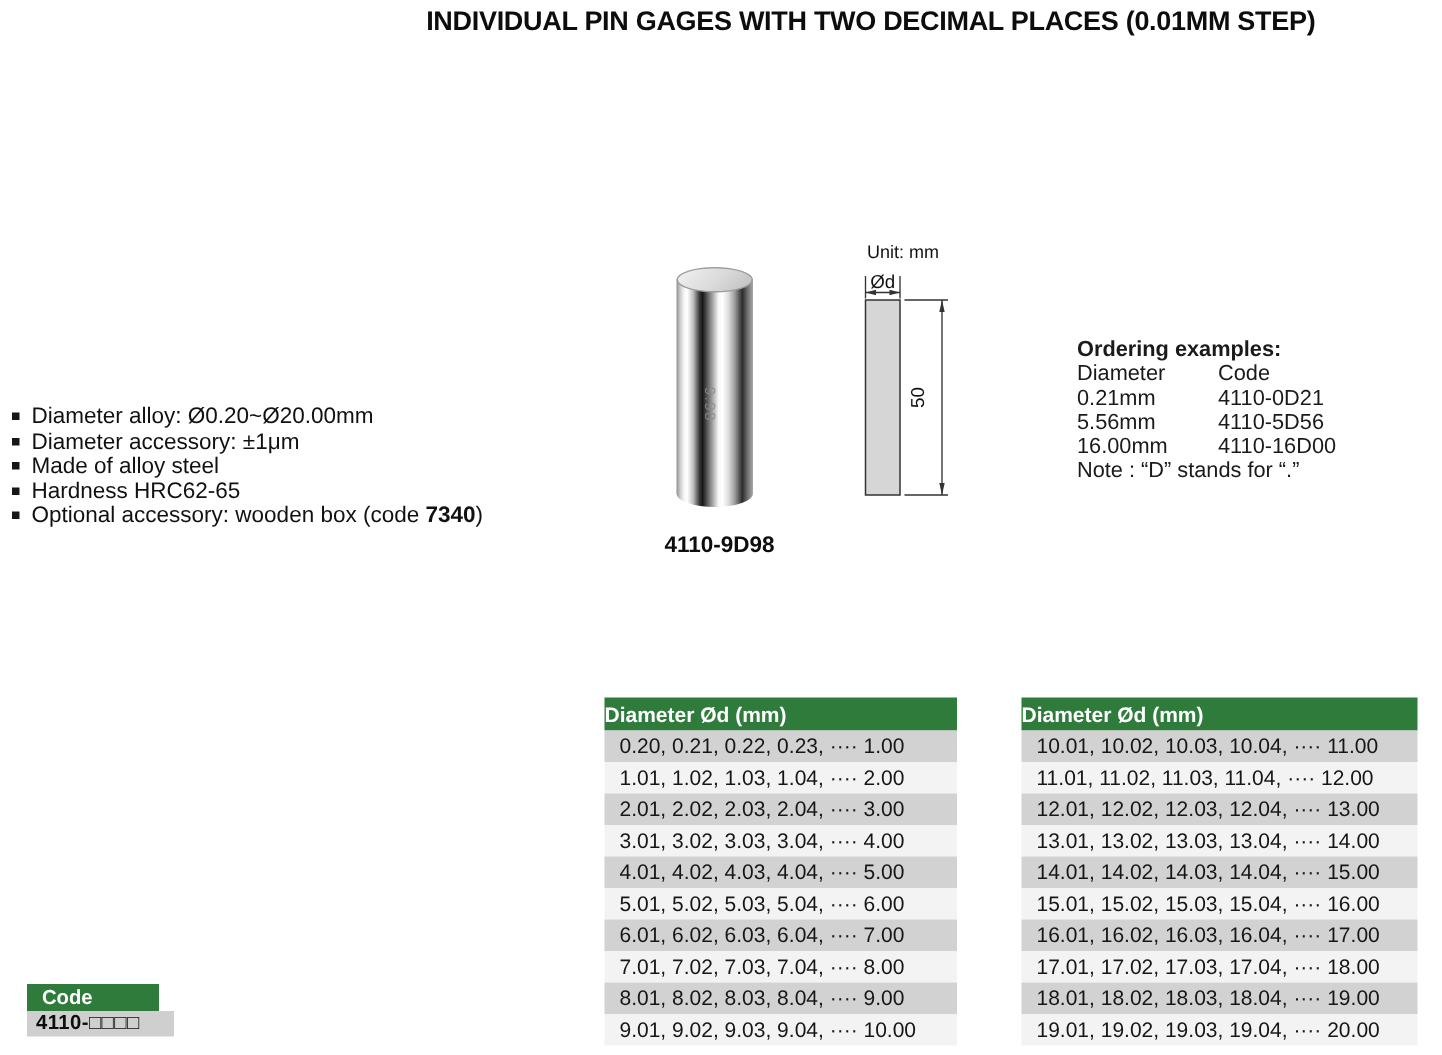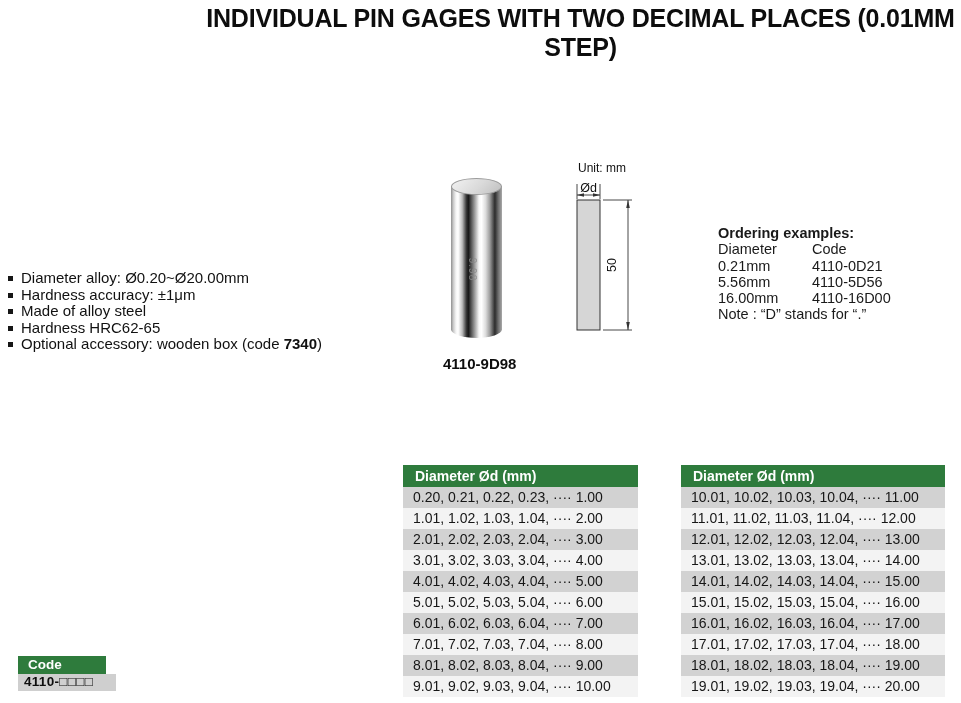--- a/index.html
+++ b/index.html
@@ -2,21 +2,21 @@
 <html><head>
 <meta charset="utf-8">
 <style>
   * { margin:0; padding:0; box-sizing:border-box; }
   html,body { background:#ffffff; }
   body { font-family:"Liberation Sans","DejaVu Sans",sans-serif; color:#1a1a1a; }
   .page { position:relative; width:961px; height:703px; background:#ffffff; overflow:hidden; }
 
   
   .title { position:absolute; top:4px; left:200px; width:761px; text-align:center;
-           font-size:25px; font-weight:bold; color:#0d0d0d; letter-spacing:-0.2px; }
+           font-size:18px; font-weight:bold; color:#0d0d0d; letter-spacing:-0.2px; }
 
   
   .features { position:absolute; left:8px; top:270px; width:400px; list-style:none; }
   .feature-item { font-size:15px; line-height:16.5px; color:#111; white-space:nowrap; }
   .bullet-sq { display:inline-block; width:5px; height:5px; background:#161616; margin:0 8px 2px 0; }
   .f-bold { font-weight:bold; }
 
   
   .pin-top { position:absolute; left:451px; top:178px; width:51px; height:17px; border-radius:50%;
              background:linear-gradient(135deg,#f2f2f2 0%,#d9d9d9 55%,#bfbfbf 100%);
@@ -38,21 +38,21 @@
   
   .ordering { position:absolute; left:718px; top:225px; width:235px; font-size:14.5px; line-height:16.3px; }
   .ord-head { font-weight:bold; }
   .ord-row { white-space:nowrap; }
   .ord-c1 { display:inline-block; width:94px; }
   .ord-note { white-space:nowrap; }
 
   
   .dtable { position:absolute; top:465px; }
   .thead { height:22px; line-height:22px; background:var(--green); color:#ffffff;
-           font-weight:bold; font-size:14px; padding-left:12px; }
+           font-weight:bold; font-size:14px; padding-left:0; }
   .trow  { height:21px; line-height:21px; font-size:14px; color:#161616; padding-left:10px; white-space:nowrap; }
   .trow.gray  { background:#d2d2d2; }
   .trow.light { background:#f3f3f3; }
   #table-0 { left:403px; width:235px; }
   #table-1 { left:681px; width:264px; }
 
   
   .code-head { position:absolute; left:18px; top:656px; width:88px; height:18px;
                background:var(--green); color:#ffffff; font-weight:bold; font-size:13.5px;
                line-height:18px; padding-left:10px; }
@@ -63,21 +63,21 @@
 </style>
 </head>
 <body>
 
 <div class="page">
 
   <h1 class="title">INDIVIDUAL PIN GAGES WITH TWO DECIMAL PLACES (0.01MM STEP)</h1>
 
   <ul class="features" id="features">
       <li class="feature-item"><span class="bullet-sq"></span><span class="f-text">Diameter alloy: Ø0.20~Ø20.00mm</span></li>
-      <li class="feature-item"><span class="bullet-sq"></span><span class="f-text">Hardness accuracy: ±1μm</span></li>
+      <li class="feature-item"><span class="bullet-sq"></span><span class="f-text">Diameter accessory: ±1μm</span></li>
       <li class="feature-item"><span class="bullet-sq"></span><span class="f-text">Made of alloy steel</span></li>
       <li class="feature-item"><span class="bullet-sq"></span><span class="f-text">Hardness HRC62-65</span></li>
       <li class="feature-item"><span class="bullet-sq"></span><span class="f-text">Optional accessory: wooden box (code </span><span class="f-bold">7340</span><span class="f-text">)</span></li>
     </ul>
 
   <div class="pin-top"></div>
   <div class="pin-body">
     <span class="engraving">9.98</span>
   </div>
   <div class="pin-label">4110-9D98</div>

